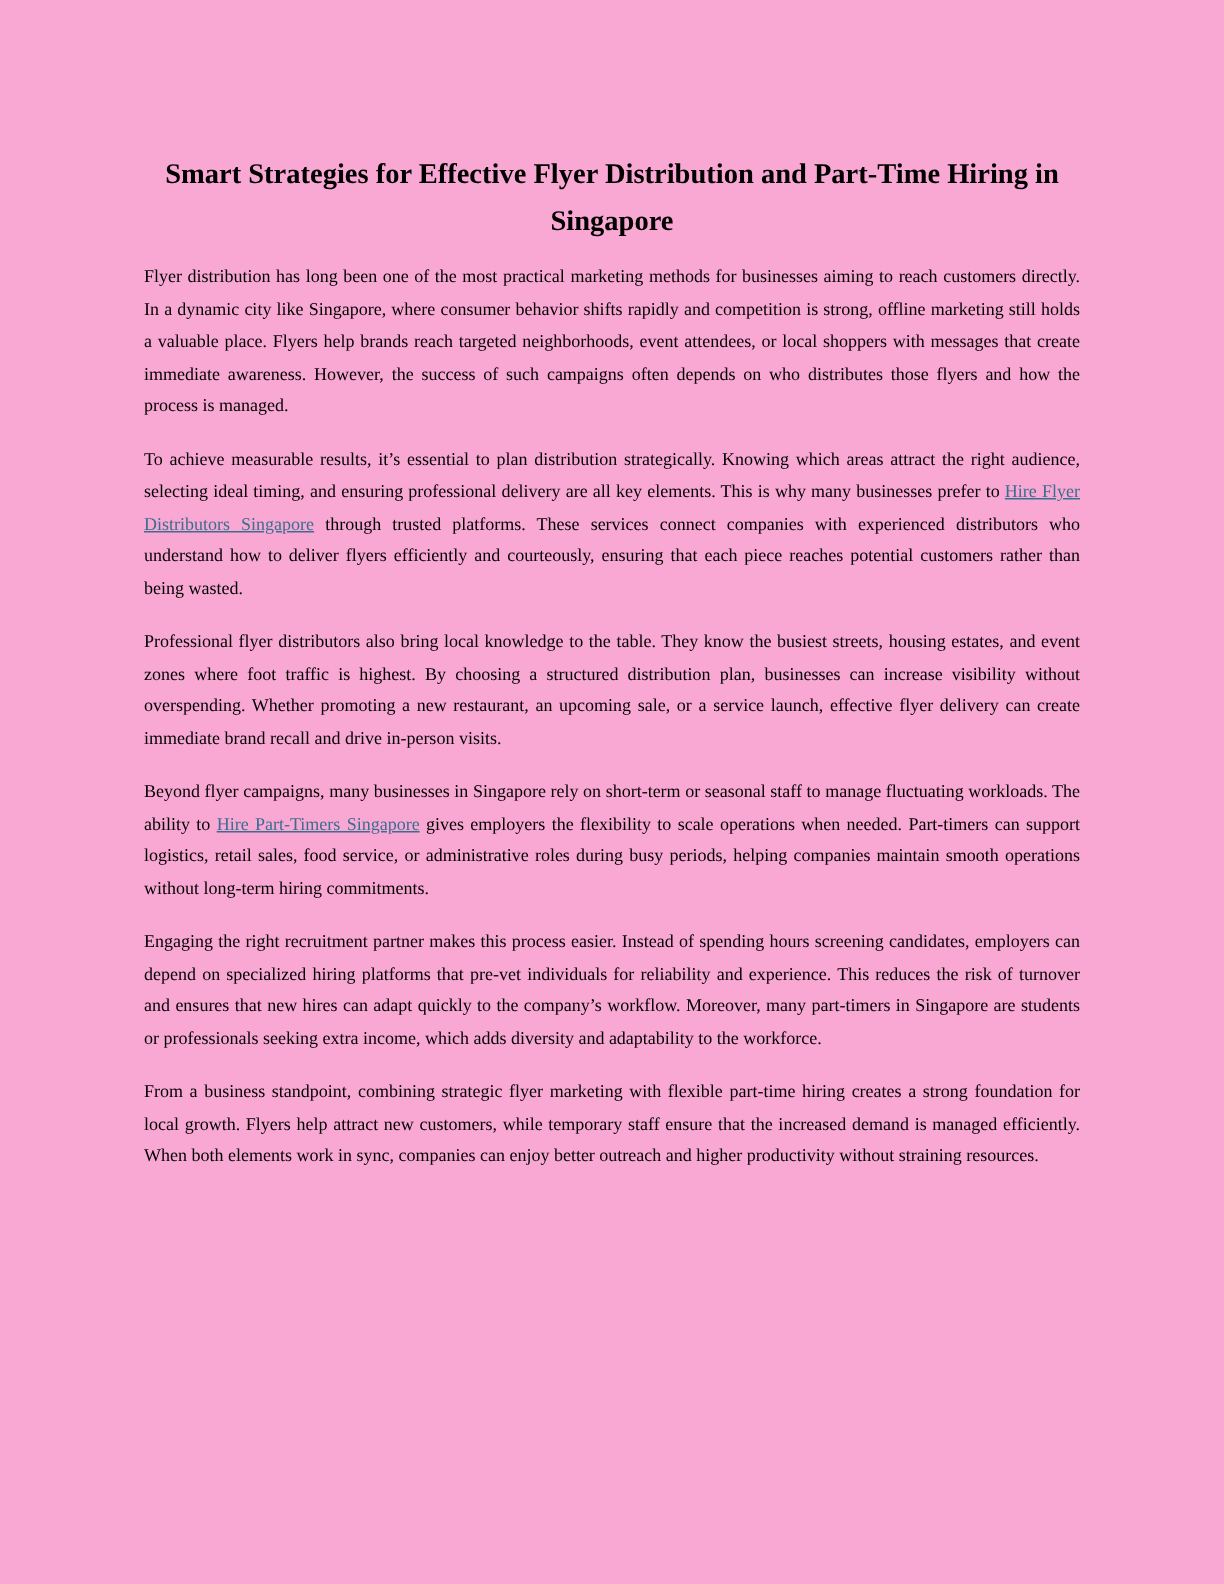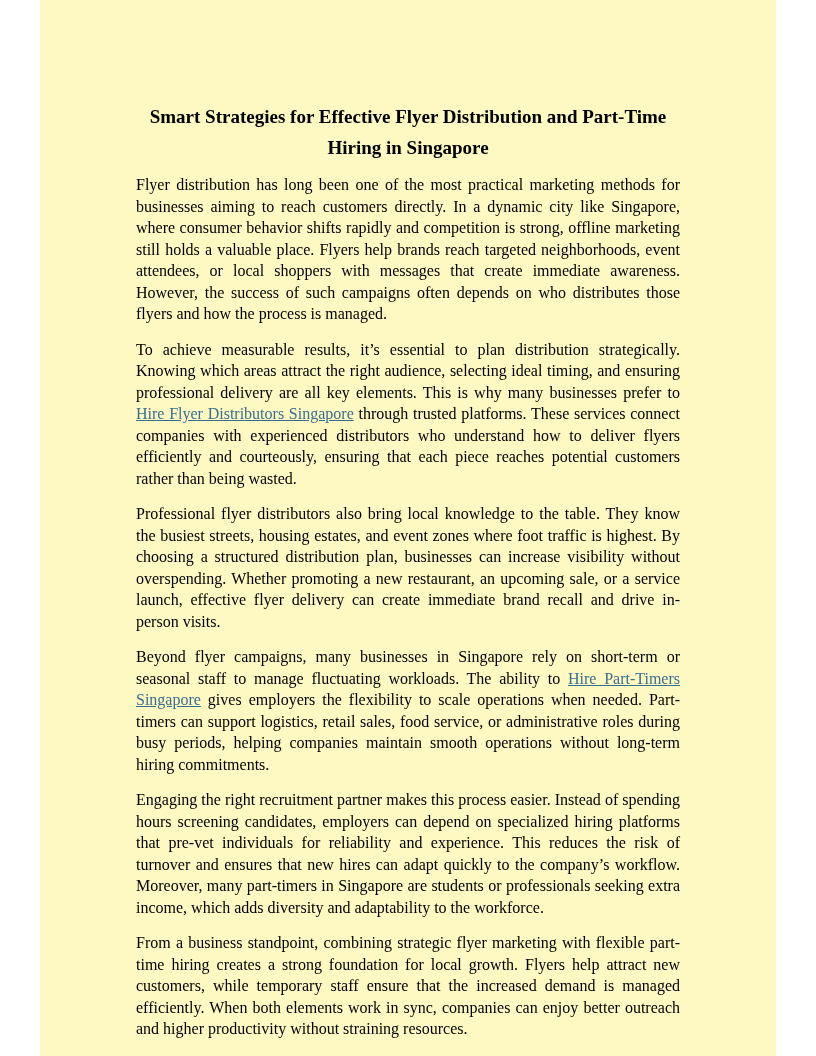--- a/index.html
+++ b/index.html
@@ -2,40 +2,40 @@
 <html style="--link-color: #3a6e8f;"><head>
 <meta charset="utf-8">
 <style>
   html, body {
     margin: 0;
     padding: 0;
     background: #ffffff;
   }
   .page {
     position: relative;
-    width: 736px;
+    width: 816px;
     height: 1056px;
     margin: 0 auto;
-    background: #fef9c3;
+    background: #f9a8d4;
     box-sizing: border-box;
     padding: 96px 96px 0 96px;
     font-family: "Liberation Serif", "DejaVu Serif", serif;
     color: #000000;
     overflow: hidden;
   }
   .doc-title {
     font-size: 19px;
     font-weight: bold;
     text-align: center;
     line-height: 31px;
     margin: 5px 0 11px 0;
     color: #000000;
   }
   .doc-body p.para {
-    font-size: 16px;
+    font-size: 12px;
     line-height: 21.5px;
     text-align: justify;
     margin: 0 0 14px 0;
   }
   .doc-link {
     color: var(--link-color, #3a6e8f);
     font-weight: normal;
     text-decoration: underline;
     text-decoration-color: var(--link-color, #3a6e8f);
     cursor: pointer;

